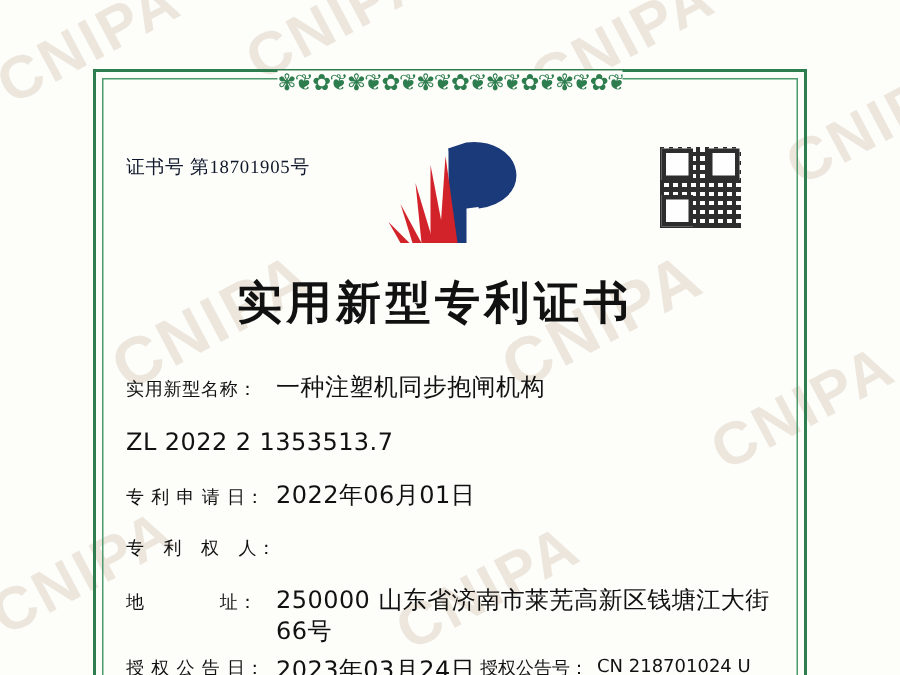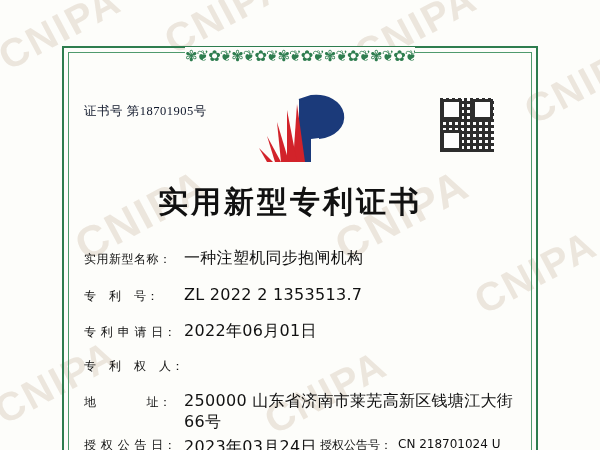--- a/index.html
+++ b/index.html
@@ -233,21 +233,20 @@
     </div>
 
     <div class="title">实用新型专利证书</div>
 
     <div class="fields">
       <div class="field-row">
         <div class="field-label">实用新型名称：</div>
         <div class="field-value">一种注塑机同步抱闸机构</div>
       </div>
       <div class="field-row">
-        <div class="field-label">专　利　号：</div>
         <div class="field-value">ZL 2022 2 1353513.7</div>
       </div>
       <div class="field-row">
         <div class="field-label">专 利 申 请 日：</div>
         <div class="field-value">2022年06月01日</div>
       </div>
       <div class="field-row">
         <div class="field-label">专　利　权　人：</div>
       </div>
       <div class="field-row">

